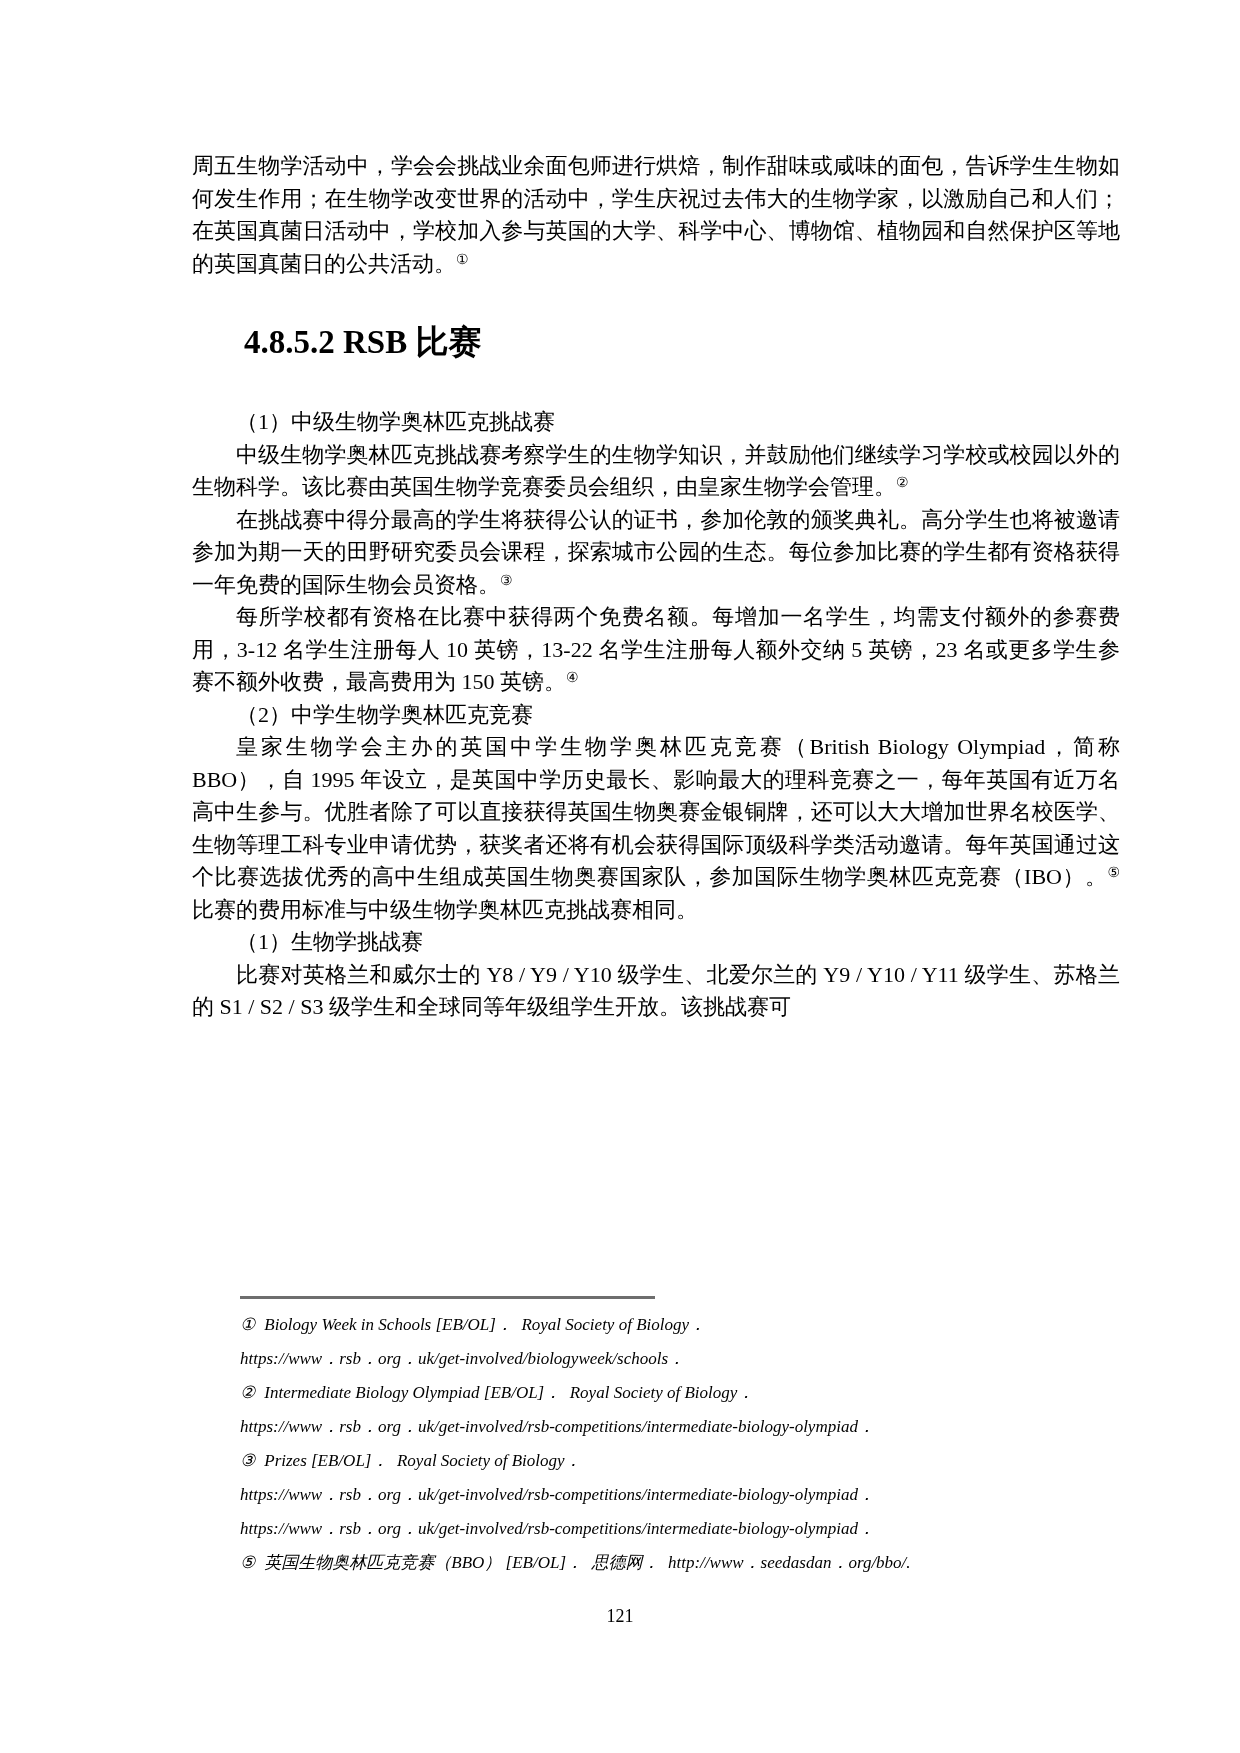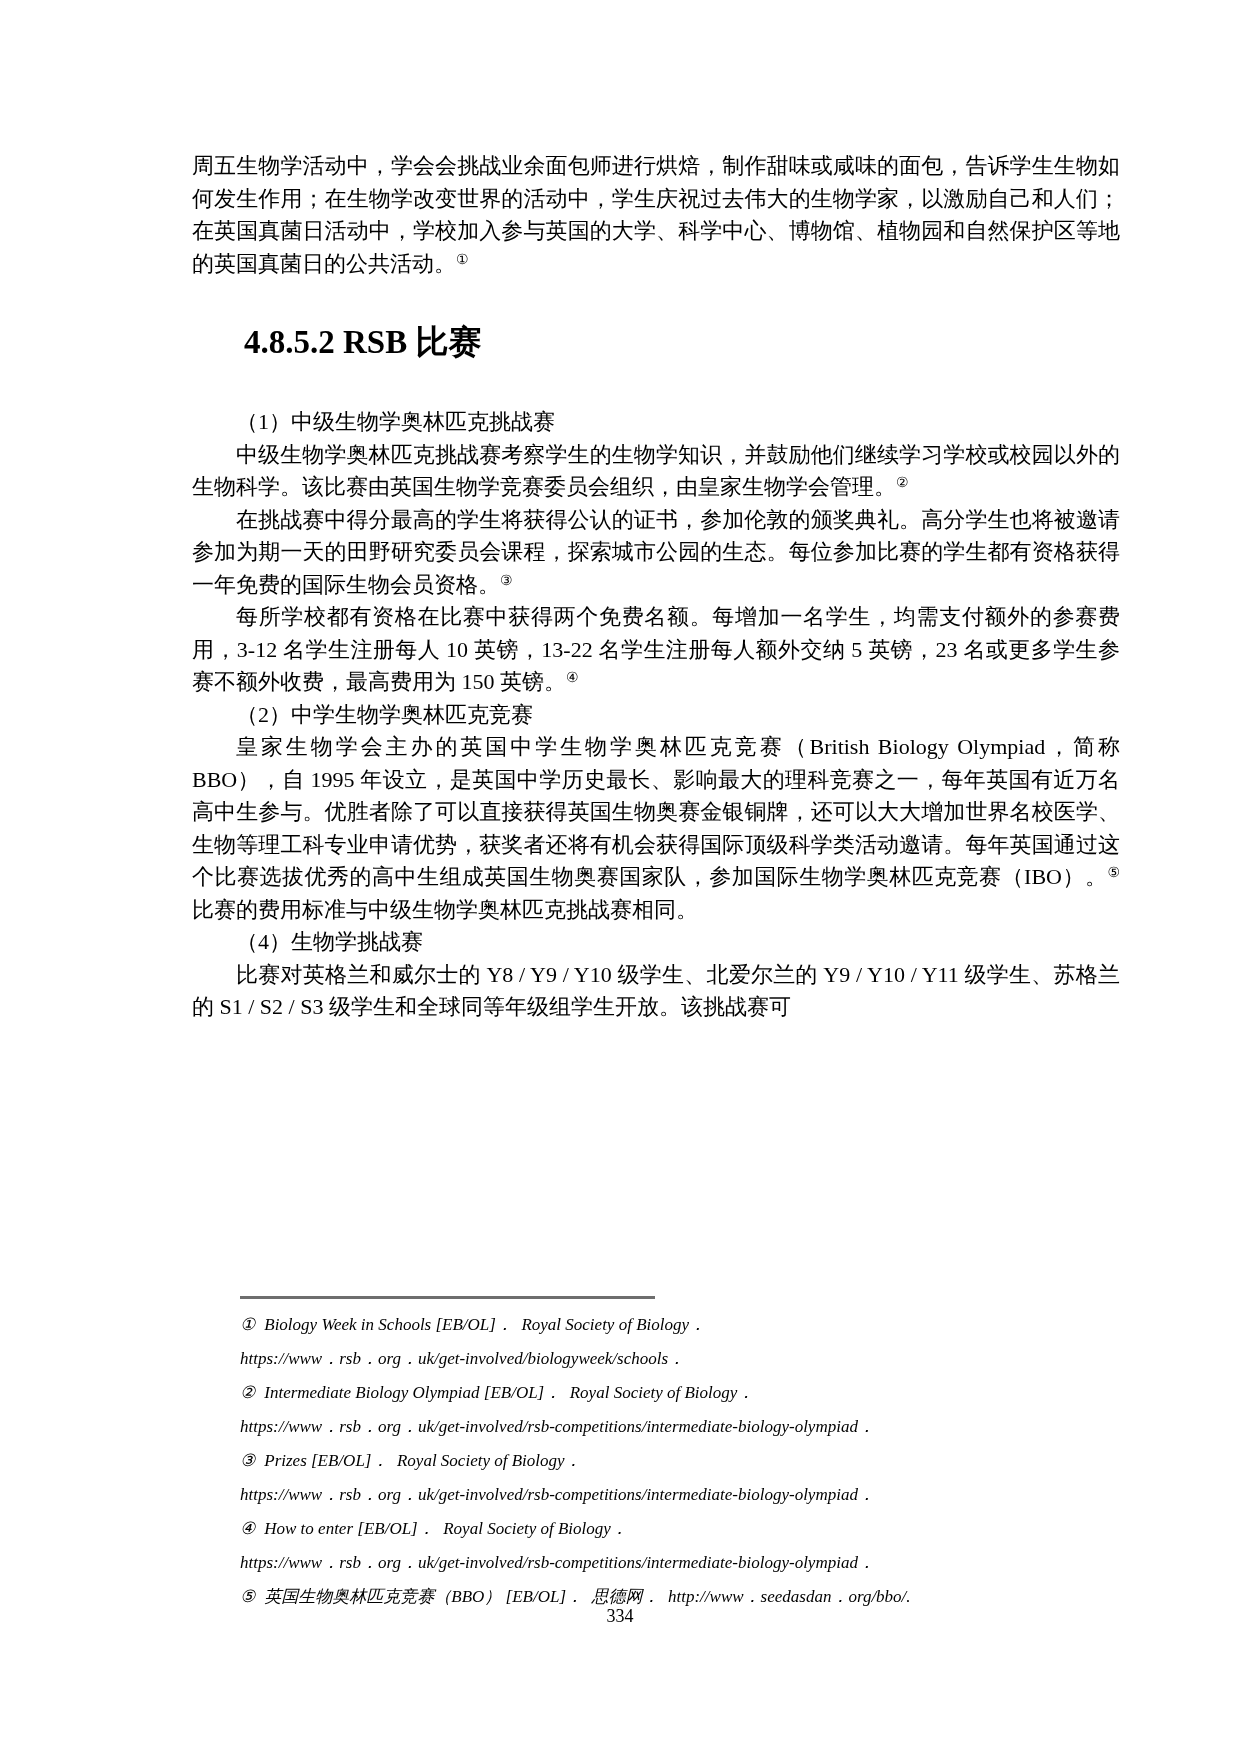--- a/index.html
+++ b/index.html
@@ -73,33 +73,32 @@
 <div class="page">
   <div class="body-text">
       <p class="">周五生物学活动中，学会会挑战业余面包师进行烘焙，制作甜味或咸味的面包，告诉学生生物如何发生作用；在生物学改变世界的活动中，学生庆祝过去伟大的生物学家，以激励自己和人们；在英国真菌日活动中，学校加入参与英国的大学、科学中心、博物馆、植物园和自然保护区等地的英国真菌日的公共活动。<sup class="fnref">①</sup></p>
       <h2 class="section-heading">4.8.5.2 RSB 比赛</h2>
       <p class="indent">（1）中级生物学奥林匹克挑战赛</p>
       <p class="indent">中级生物学奥林匹克挑战赛考察学生的生物学知识，并鼓励他们继续学习学校或校园以外的生物科学。该比赛由英国生物学竞赛委员会组织，由皇家生物学会管理。<sup class="fnref">②</sup></p>
       <p class="indent">在挑战赛中得分最高的学生将获得公认的证书，参加伦敦的颁奖典礼。高分学生也将被邀请参加为期一天的田野研究委员会课程，探索城市公园的生态。每位参加比赛的学生都有资格获得一年免费的国际生物会员资格。<sup class="fnref">③</sup></p>
       <p class="indent">每所学校都有资格在比赛中获得两个免费名额。每增加一名学生，均需支付额外的参赛费用，3-12 名学生注册每人 10 英镑，13-22 名学生注册每人额外交纳 5 英镑，23 名或更多学生参赛不额外收费，最高费用为 150 英镑。<sup class="fnref">④</sup></p>
       <p class="indent">（2）中学生物学奥林匹克竞赛</p>
       <p class="indent">皇家生物学会主办的英国中学生物学奥林匹克竞赛（British Biology Olympiad，简称 BBO），自 1995 年设立，是英国中学历史最长、影响最大的理科竞赛之一，每年英国有近万名高中生参与。优胜者除了可以直接获得英国生物奥赛金银铜牌，还可以大大增加世界名校医学、生物等理工科专业申请优势，获奖者还将有机会获得国际顶级科学类活动邀请。每年英国通过这个比赛选拔优秀的高中生组成英国生物奥赛国家队，参加国际生物学奥林匹克竞赛（IBO）。<sup class="fnref">⑤</sup>比赛的费用标准与中级生物学奥林匹克挑战赛相同。</p>
-      <p class="indent">（4）生物学挑战赛</p>
+      <p class="indent">（1）生物学挑战赛</p>
       <p class="indent">比赛对英格兰和威尔士的 Y8 / Y9 / Y10 级学生、北爱尔兰的 Y9 / Y10 / Y11 级学生、苏格兰的 S1 / S2 / S3 级学生和全球同等年级组学生开放。该挑战赛可</p>
     </div>
 
   <div class="footnotes">
     <div class="fn-sep"></div>
     <div class="fn-list">
         <div class="fn-line"><span class="fn-marker">①</span>Biology Week in Schools [EB/OL]．  Royal Society of Biology．</div>
         <div class="fn-line">https://www．rsb．org．uk/get-involved/biologyweek/schools．</div>
         <div class="fn-line"><span class="fn-marker">②</span>Intermediate Biology Olympiad [EB/OL]．  Royal Society of Biology．</div>
         <div class="fn-line">https://www．rsb．org．uk/get-involved/rsb-competitions/intermediate-biology-olympiad．</div>
         <div class="fn-line"><span class="fn-marker">③</span>Prizes [EB/OL]．  Royal Society of Biology．</div>
         <div class="fn-line">https://www．rsb．org．uk/get-involved/rsb-competitions/intermediate-biology-olympiad．</div>
-        <div class="fn-line"><span class="fn-marker">④</span>How to enter [EB/OL]．  Royal Society of Biology．</div>
         <div class="fn-line">https://www．rsb．org．uk/get-involved/rsb-competitions/intermediate-biology-olympiad．</div>
         <div class="fn-line"><span class="fn-marker">⑤</span>英国生物奥林匹克竞赛（BBO） [EB/OL]．  思德网．  http://www．seedasdan．org/bbo/.</div>
       </div>
   </div>
 
-  <div class="page-number">334</div>
+  <div class="page-number">121</div>
 </div>
 
 </body></html>

